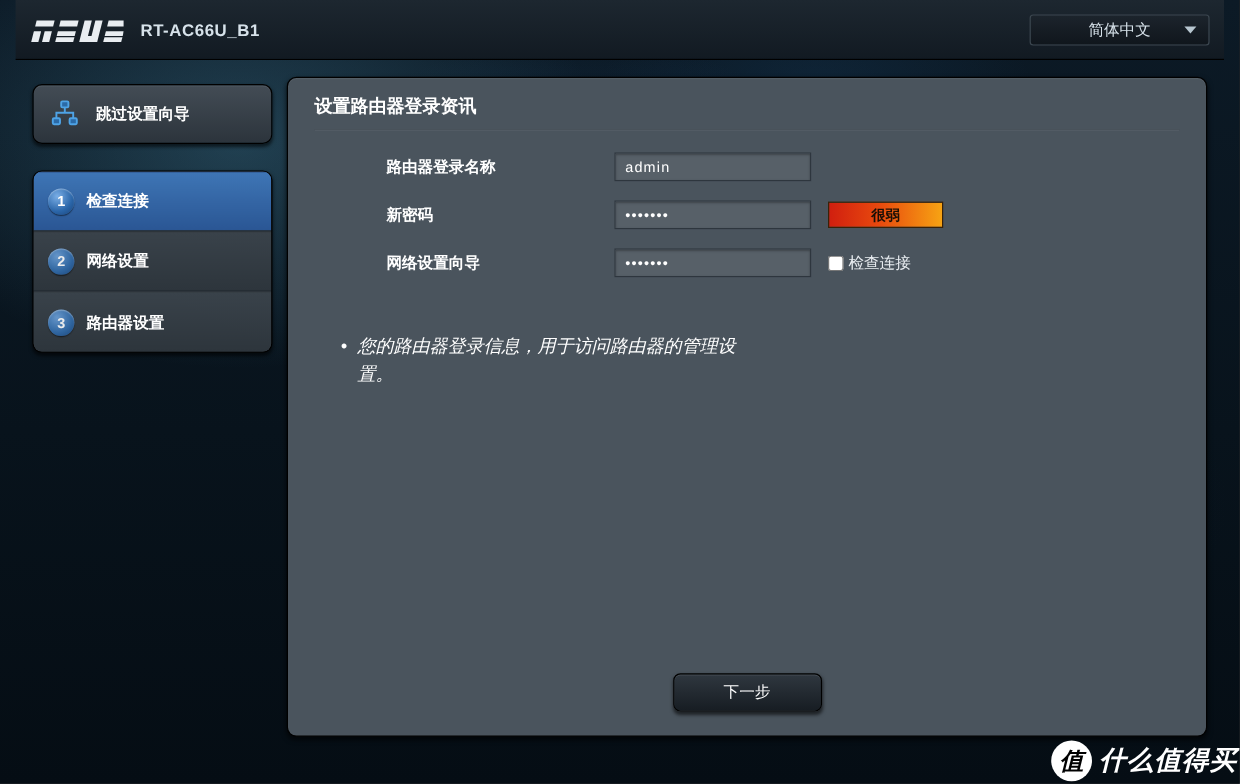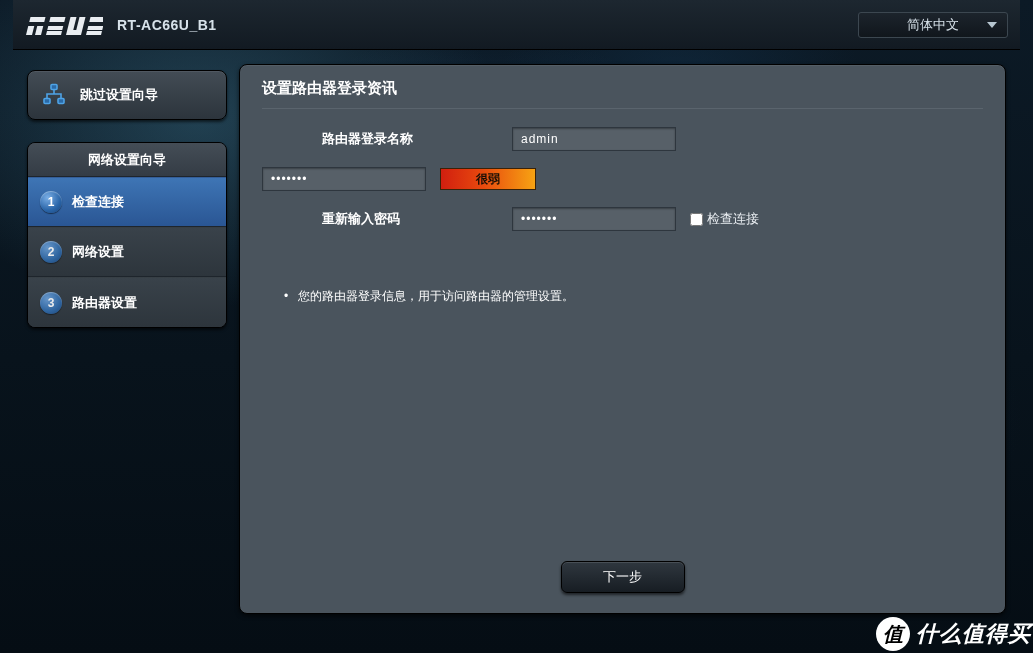--- a/index.html
+++ b/index.html
@@ -191,25 +191,26 @@
       color:#1a0f06; font-size:12px; font-weight:bold;
     }
     .checkbox-wrap {
       margin-left: 14px;
       display:flex; align-items:center;
       color:#e9edf1; font-size:13px;
       cursor:pointer;
     }
     .checkbox-wrap input { margin-right:4px; width:13px; height:13px; cursor:pointer; }
     .bullet-note {
-      margin-top: 40px;
+      margin-top: 30px;
       padding-left: 36px;
-      color:#fff; font-size:12px;
+      color:#fff; font-size:15px;
       max-width: 360px; line-height:1.6;
       position:relative;
+      font-style:italic;
     }
     .bullet-note::before {
       content:"•"; position:absolute; left:22px; top:0;
     }
     .next-btn {
       align-self: center;
       margin-top: auto;
       width: 124px; height: 32px;
       border-radius: 6px;
       border: 1px solid #000;
@@ -274,21 +275,20 @@
             <rect x="9" y="1.5" width="6" height="5" rx="1" fill="#2b6aa7"></rect>
             <rect x="2" y="15.5" width="6" height="5" rx="1" fill="#2b6aa7"></rect>
             <rect x="16" y="15.5" width="6" height="5" rx="1" fill="#2b6aa7"></rect>
             <path d="M12 6.5 V11 M12 11 H5 V15.5 M12 11 H19 V15.5"></path>
           </g>
         </svg>
         <span class="lbl">跳过设置向导</span>
       </div>
 
       <div class="wizard-box">
-        <div class="wizard-title">网络设置向导</div>
         <div class="steps">
           <div class="step active">
             <span class="num">1</span>
             <span>检查连接</span>
           </div>
           <div class="step idle">
             <span class="num">2</span>
             <span>网络设置</span>
           </div>
           <div class="step idle">
@@ -302,26 +302,27 @@
     <div class="main-panel">
       <div class="panel-title">设置路由器登录资讯</div>
       <div class="divider"></div>
 
       <div class="form-row">
         <div class="form-label">路由器登录名称</div>
         <input class="text-input" type="text" value="admin" style="">
       </div>
 
       <div class="form-row">
+        <div class="form-label">新密码</div>
         <input class="text-input" type="text" value="•••••••" style="">
         <div class="strength-badge">很弱</div>
       </div>
 
       <div class="form-row">
-        <div class="form-label">重新输入密码</div>
+        <div class="form-label">网络设置向导</div>
         <input class="text-input" type="text" value="•••••••" style="">
         <label class="checkbox-wrap">
           <input type="checkbox" style="">
           <span>检查连接</span>
         </label>
       </div>
 
       <div class="bullet-note">您的路由器登录信息，用于访问路由器的管理设置。</div>
 
       <div class="next-btn">下一步</div>

